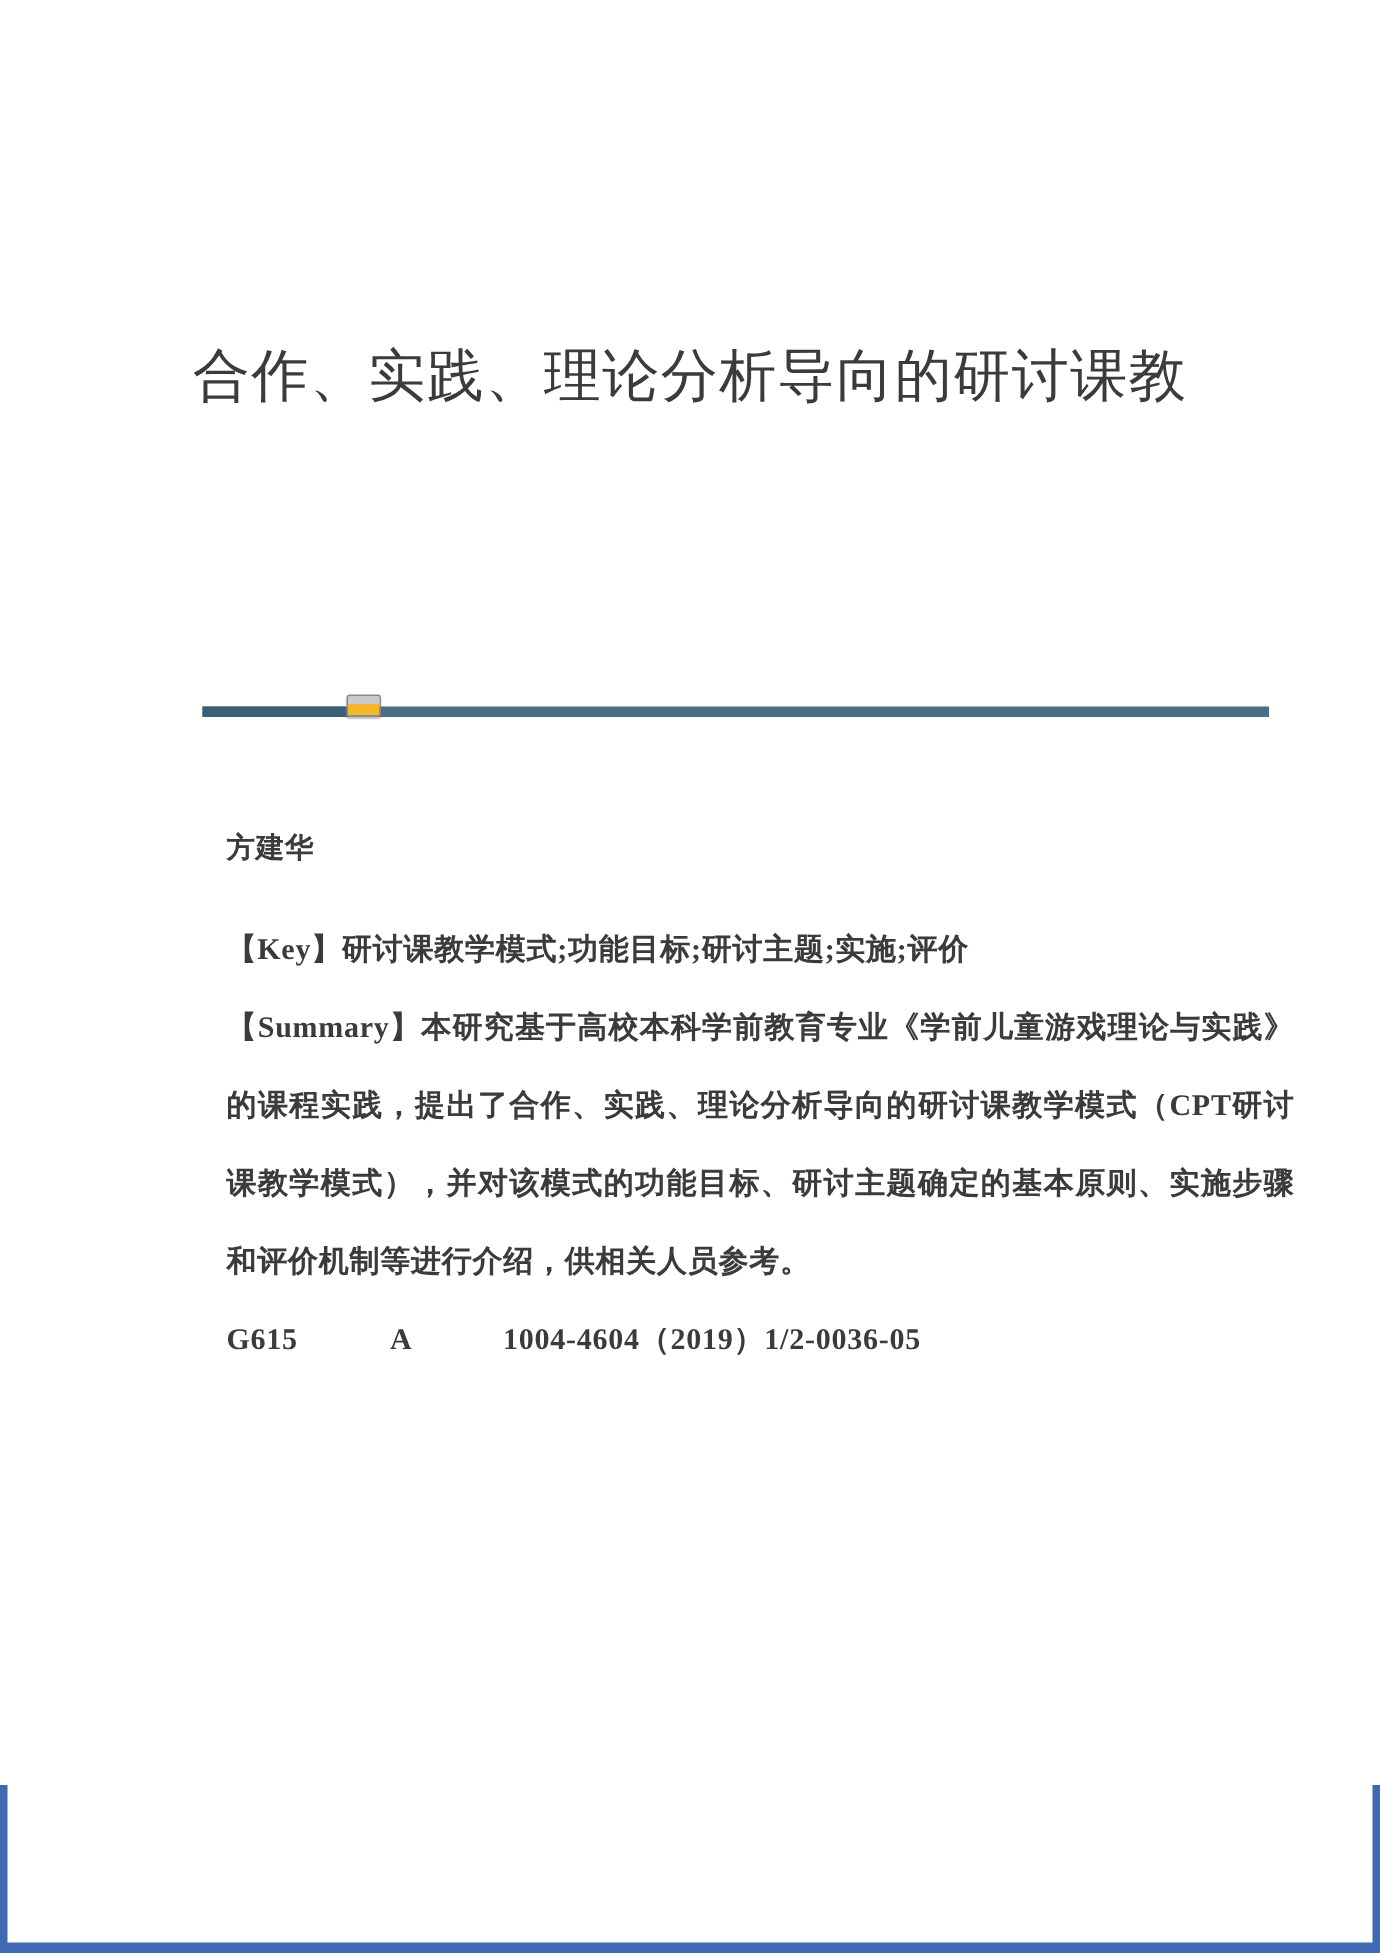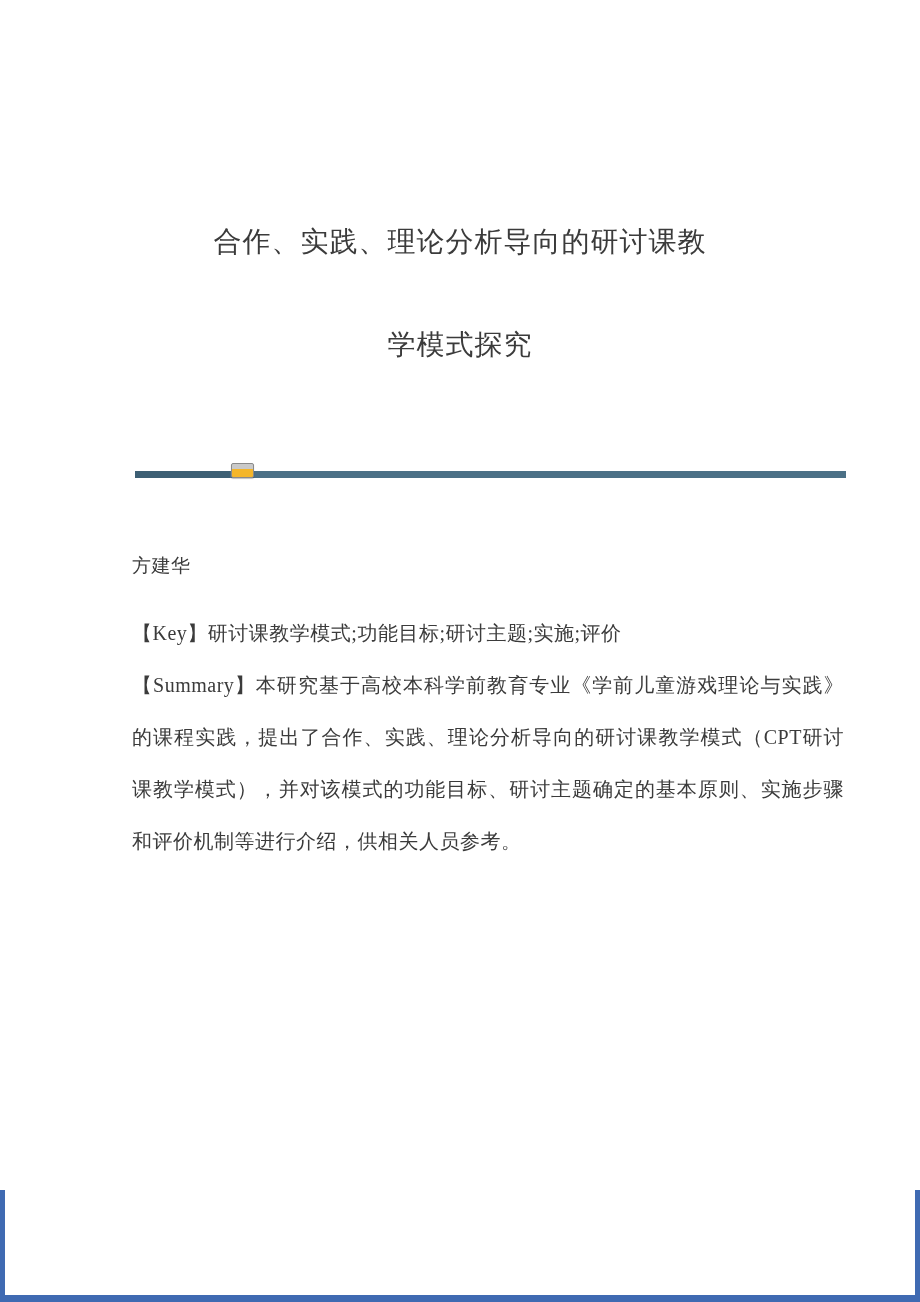--- a/index.html
+++ b/index.html
@@ -12,25 +12,25 @@
     margin: 0 auto;
     background: #ffffff;
     overflow: hidden;
     font-family: "Liberation Serif", "DejaVu Serif", serif;
     color: var(--text, #3b3b3b);
   }
 
   
   .title {
     position: absolute;
-    top: 190px;
+    top: 200px;
     left: 60px;
     right: 60px;
     text-align: center;
-    font-size: 28px;
+    font-size: 38px;
     font-weight: 400;
     letter-spacing: 1px;
     line-height: 103px;
     color: var(--text, #3b3b3b);
   }
   .title-line { display: block; }
 
   
   .divider {
     position: absolute;
@@ -55,26 +55,27 @@
     background: linear-gradient(180deg, var(--icon-gray, #c9c9c9) 0 40%, var(--icon-yellow, #f4b62a) 40% 100%);
     border: 1px solid #8a8a8a;
     border-radius: 2px;
     box-shadow: 0 1px 1px rgba(0,0,0,0.25);
   }
 
   
   .content {
     position: absolute;
     top: 540px;
-    left: 132px;
+    left: 151px;
     width: 712px;
     font-size: 20px;
     line-height: 52px;
     letter-spacing: 0.5px;
     text-align: justify;
+    font-weight: bold;
   }
   .author {
     font-size: 19px;
     margin-bottom: 15px;
     text-align: left;
   }
   .para { margin: 0; }
 
   
   .border-left, .border-right {
@@ -93,35 +94,35 @@
     background: var(--page-border, #3f6ab2);
   }
 </style>
 </head>
 <body>
 
 <div class="page">
 
   <h1 class="title">
     <span class="title-line">合作、实践、理论分析导向的研讨课教</span>
-    <span class="title-line">学模式探究</span>
   </h1>
 
   <div class="divider">
     <span class="divider-cap"></span>
     <span class="divider-icon"></span>
   </div>
 
   <div class="content">
     <p class="author">方建华</p>
 
     <p class="para">【Key】研讨课教学模式;功能目标;研讨主题;实施;评价</p>
 
     <p class="para">【Summary】本研究基于高校本科学前教育专业《学前儿童游戏理论与实践》的课程实践，提出了合作、实践、理论分析导向的研讨课教学模式（CPT研讨课教学模式），并对该模式的功能目标、研讨主题确定的基本原则、实施步骤和评价机制等进行介绍，供相关人员参考。</p>
 
+    <p class="para">G615　　　A　　　1004-4604（2019）1/2-0036-05</p>
 
   </div>
 
   <div class="border-left"></div>
   <div class="border-right"></div>
   <div class="border-bottom"></div>
 
 </div>
 
 </body></html>

